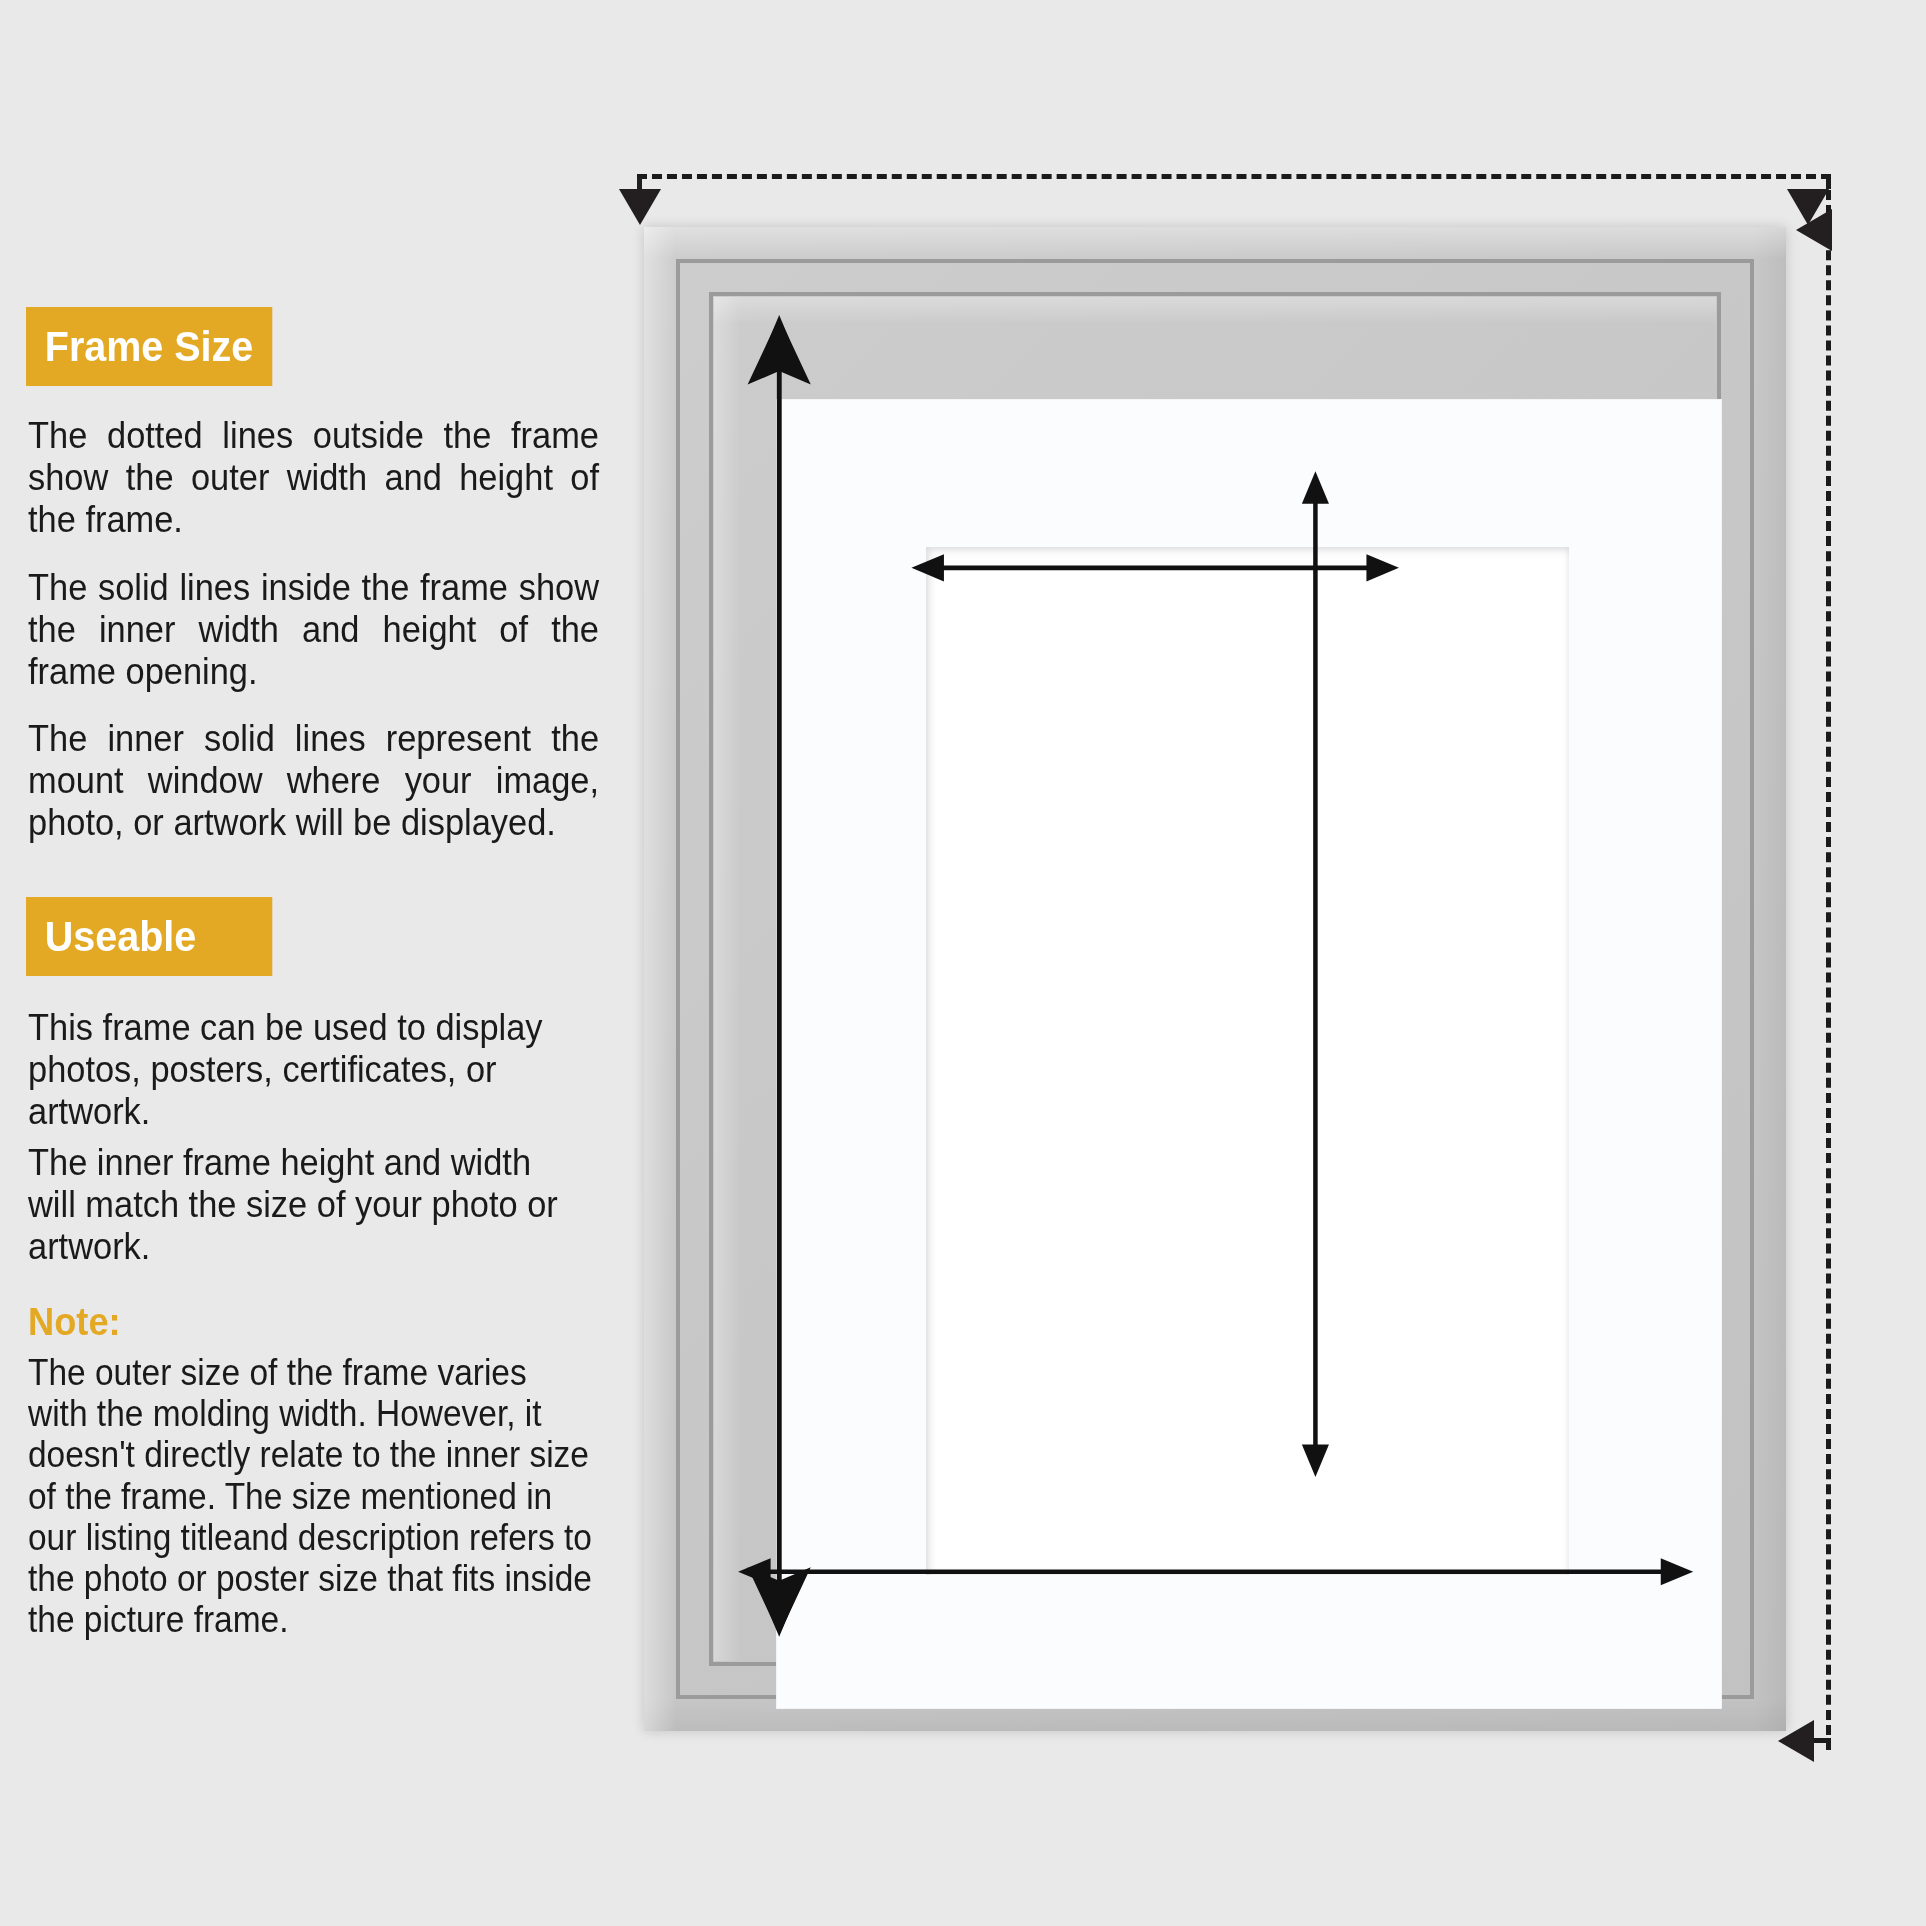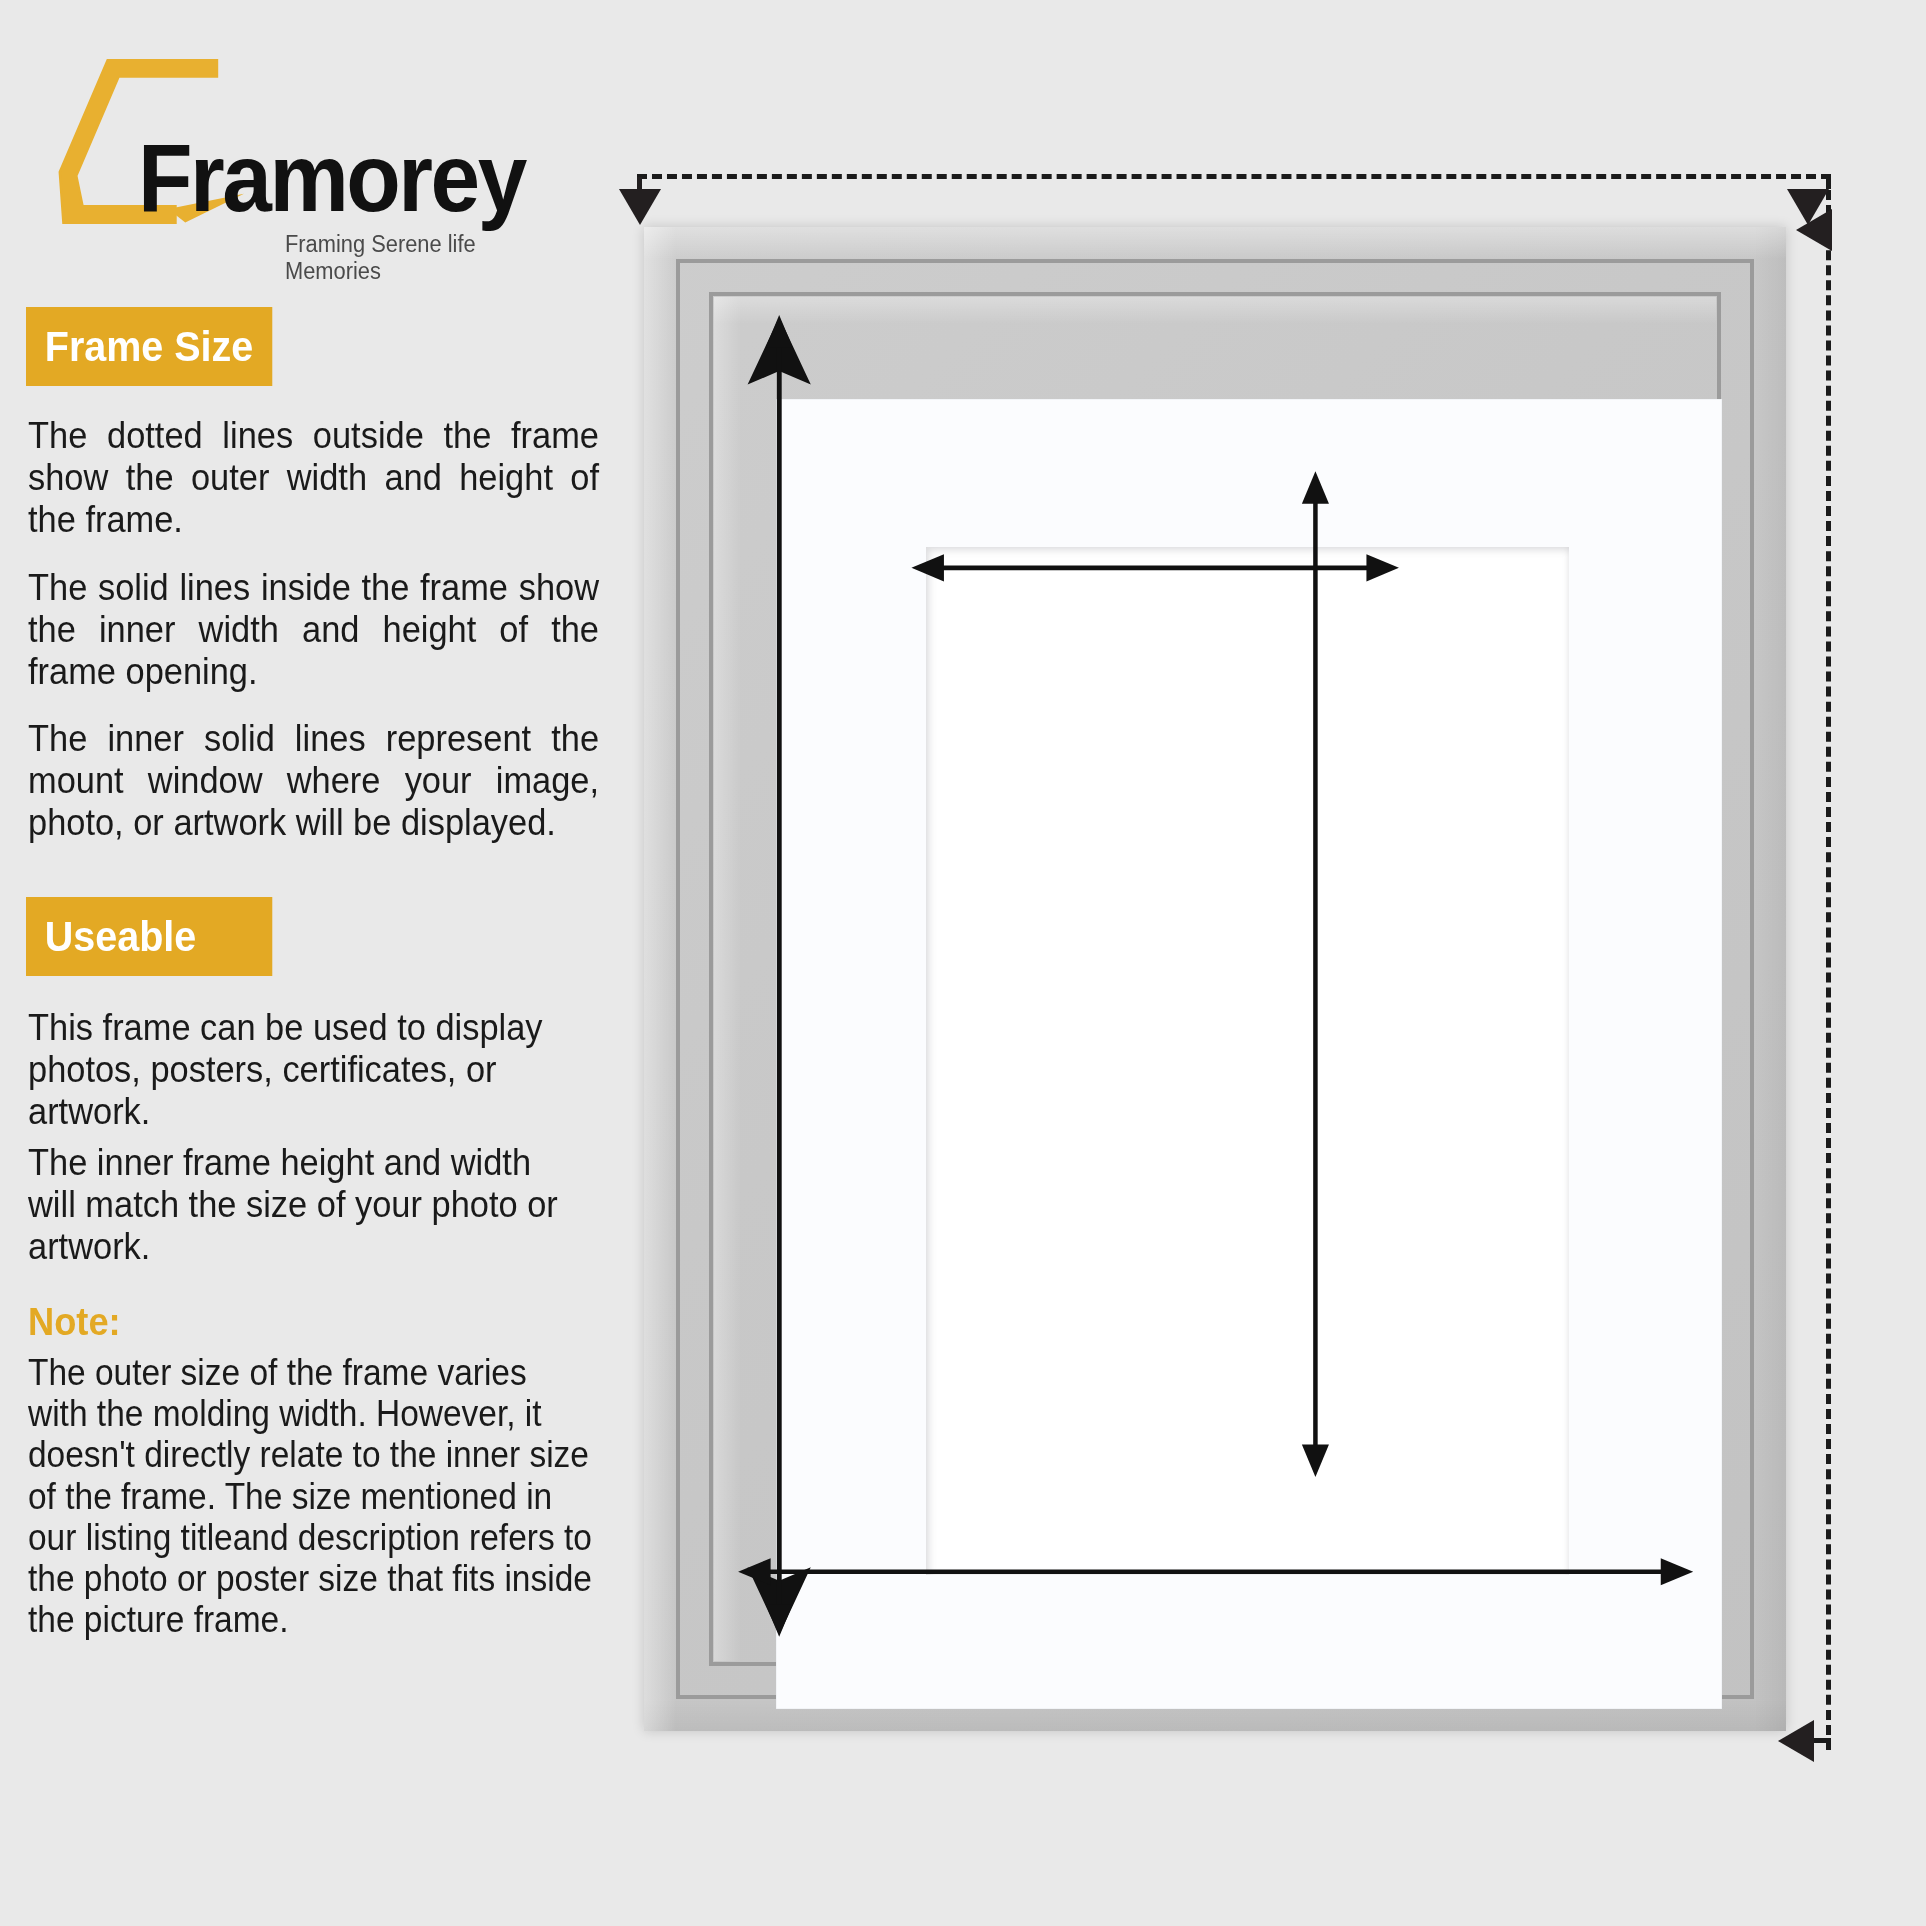--- a/index.html
+++ b/index.html
@@ -155,29 +155,20 @@
   
   .meas-svg{position:absolute;left:0;top:0;width:1300px;height:1643px;overflow:visible;}
 </style>
 </head>
 <body>
 
 <div class="root">
 
   <div class="left-col">
 
-    <div class="logo-wrap">
-      <svg class="logo-svg" width="478" height="181" viewBox="0 0 1060 400">
-        <polygon points="22,270 128,22 370,22 370,58 152,58 58,278 72,346 278,346 278,382 30,382" fill="#e8b030"></polygon>
-        <polygon points="22,270 128,22 370,22 370,58 152,58 58,278 72,346 278,346 278,382 30,382" fill="none" stroke="#e8b030" stroke-width="6"></polygon>
-        <polygon points="262,352 430,318 300,382" fill="#e8b030"></polygon>
-      </svg>
-      <div class="logo-word">Framorey</div>
-      <div class="logo-tag">Framing Serene life Memories</div>
-    </div>
 
     <div class="chip" id="chip-frame-size">Frame Size</div>
 
     <div class="para just" id="p-frame-1">The dotted lines outside  the  frame show the outer width and height of the frame.</div>
     <div class="para just" id="p-frame-2">The solid lines inside the frame show the inner  width  and  height  of   the frame opening.</div>
     <div class="para just" id="p-frame-3">The inner  solid  lines  represent  the mount  window  where  your  image, photo,  or  artwork  will  be  displayed.</div>
 
     <div class="chip" id="chip-useable">Useable</div>
 
     <div class="para" id="p-use-1">This frame can be used to display photos, posters, certificates, or artwork.</div>

